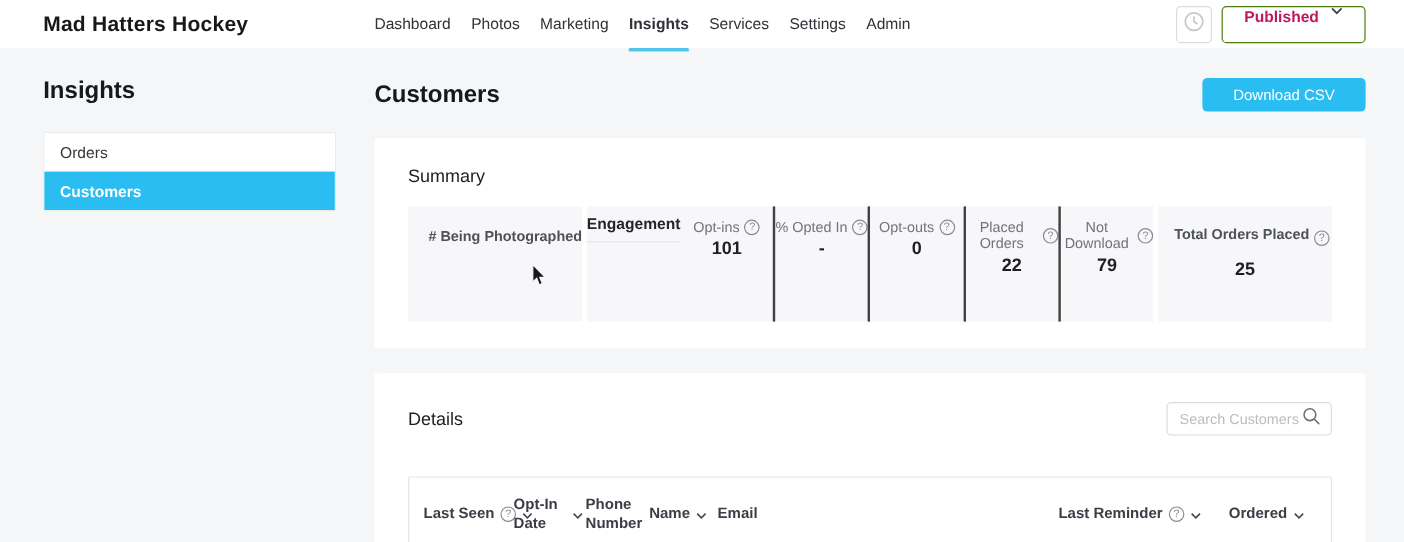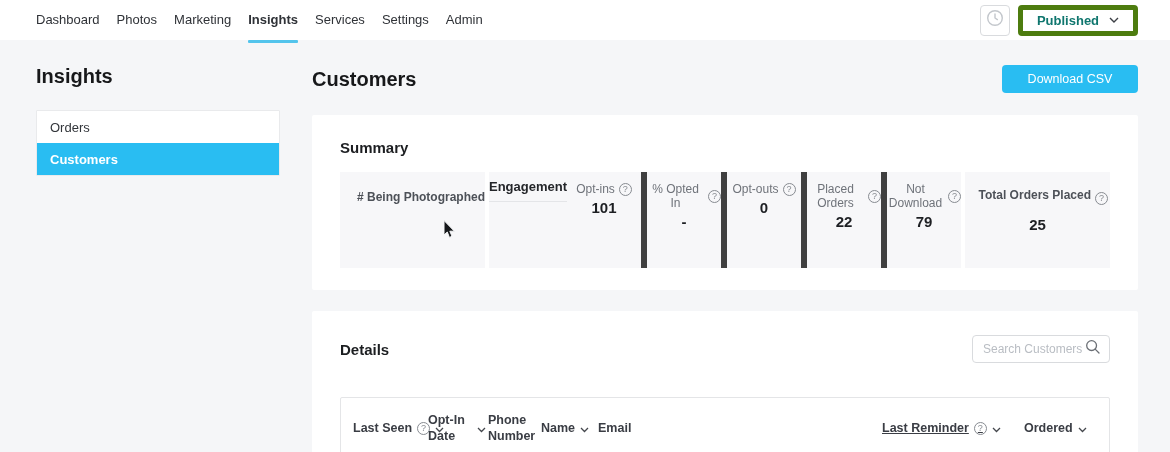--- a/index.html
+++ b/index.html
@@ -23,23 +23,23 @@
   .nav-item.active::after {
     content:""; position:absolute; left:0; right:0; bottom:-3px; height:3px;
     background:#53c4ec; border-radius:1px;
   }
   .topbar-right { margin-left:auto; display:flex; gap:8px; align-items:center; }
   .icon-btn {
     width:30px; height:31px; border:1px solid #d9dbde; border-radius:4px;
     background:#fff; display:flex; align-items:center; justify-content:center; cursor:pointer;
   }
   .published-btn {
-    width:120px; height:31px; border:5px solid #4d7c0f; border-radius:4px; background:#fff;
-    display:flex; align-items:center; justify-content:center; gap:10px;
-    font-size:13px; font-weight:bold; color:#0f766e; cursor:pointer;
+    width:120px; height:31px; border:1px solid #4d7c0f; border-radius:4px; background:#fff;
+    display:flex; justify-content:center; gap:10px;
+    font-size:13px; font-weight:bold; color:#be185d; cursor:pointer;
   }
   
   .layout { display:flex; }
   .sidebar { width:280px; padding-left:36px; flex:none; }
   .sidebar-title { font-size:20px; font-weight:bold; color:#17181a; margin-top:25px; }
   .side-list { margin-top:22px; background:#fff; border:1px solid #e9eaec; border-radius:1px; }
   .side-item {
     height:32px; display:flex; align-items:center; padding-left:13px;
     font-size:13px; color:#33363b; cursor:pointer; background:#fff;
   }
@@ -47,36 +47,36 @@
   
   .main { width:826px; margin-left:32px; flex:none; }
   .main-header { display:flex; align-items:center; justify-content:space-between; margin-top:24px; height:30px; }
   .page-title { font-size:20px; font-weight:bold; color:#17181a; }
   .download-btn {
     width:136px; height:28px; background:#29bdf2; color:#fff; border:none; border-radius:4px;
     font-size:12.5px; font-family:inherit; cursor:pointer;
   }
   .card { background:#fff; border-radius:2px; padding:24px 28px; }
   .summary-card { margin-top:21px; height:175px; }
-  .card-heading { font-size:15px; font-weight:bold; color:#1c1e21; }
+  .card-heading { font-size:15px; font-weight:normal; color:#1c1e21; }
   
   .summary-table { display:flex; gap:4px; margin-top:16px; height:96px; }
   .sum-col { background:#f7f7f9; width:145px; flex:none; text-align:center; }
   .sum-colA { padding-top:18px; }
   .sum-col-label { font-size:12px; font-weight:bold; color:#4d5158;text-align:right; }
   .sum-colC { padding-top:16px; }
   .sum-colC .big-val { font-size:15px; font-weight:bold; color:#1d1f23; margin-top:11px; }
   .engagement { flex:1; background:#f7f7f9; display:flex; }
   .engagement-header {
     height:30px; display:flex; align-items:center; justify-content:center;
     font-size:13px; font-weight:bold; color:#24262a; border-bottom:1px solid #e4e5e8;
   }
   .engagement-cols { flex:1; display:flex; }
   .metric { flex:1; text-align:center; padding-top:10px; }
-  .metric + .metric { border-left:6px solid #404040; }
+  .metric + .metric { border-left:2px solid #404040; }
   .metric-label { font-size:12px; color:#6f737a; display:flex; align-items:center; justify-content:center; gap:4px; }
   .metric-value { font-size:15px; font-weight:bold; color:#1d1f23; margin-top:3px; }
   .help-icon {
     width:13px; height:13px; border:1px solid #878b91; border-radius:50%;
     font-size:9px; line-height:11px; color:#878b91; display:inline-flex;
     align-items:center; justify-content:center; flex:none; cursor:pointer; font-weight:normal;
   }
   .inline-help { display:inline-flex; margin:0 2px 0 4px; vertical-align:-2px; }
   
   .details-card { margin-top:21px; height:200px; }
@@ -91,32 +91,33 @@
   .search-box input::placeholder { color:#b9bdc3; }
   .details-table { margin-top:34px; border:1px solid #e4e5e7; border-radius:2px; height:90px; }
   .thead { display:flex; padding:14px 12px 0 12px; font-size:12.5px; font-weight:bold; color:#3a3d44; line-height:1.3; }
   .th { display:flex; align-items:center; gap:5px; }
   .th .chev { margin-top:4px; }
   .th-lastseen  { width:75px; }
   .th-optin     { width:60px; }
   .th-phone     { width:53px; }
   .th-name      { width:57px; }
   .th-email     { flex:1; }
-  .th-lastrem   { width:142px;text-decoration:underline; }
+  .th-lastrem   { width:142px; }
   .th-ordered   { width:73px; }
   .th-wrap { width:44px; }
   .nowrap { white-space:nowrap; display:flex; align-items:center; gap:5px; }
   .chev { flex:none; display:inline-flex; }
   
   .mouse-cursor { position:absolute; left:443px; top:220px; z-index:9; pointer-events:none; }
 </style>
 </head>
 <body>
 
 <header class="topbar">
+  <div class="brand">Mad Hatters Hockey</div>
   <nav class="nav">
     <div class="nav-item">Dashboard</div>
     <div class="nav-item">Photos</div>
     <div class="nav-item">Marketing</div>
     <div class="nav-item active">Insights</div>
     <div class="nav-item">Services</div>
     <div class="nav-item">Settings</div>
     <div class="nav-item">Admin</div>
   </nav>
   <div class="topbar-right">

